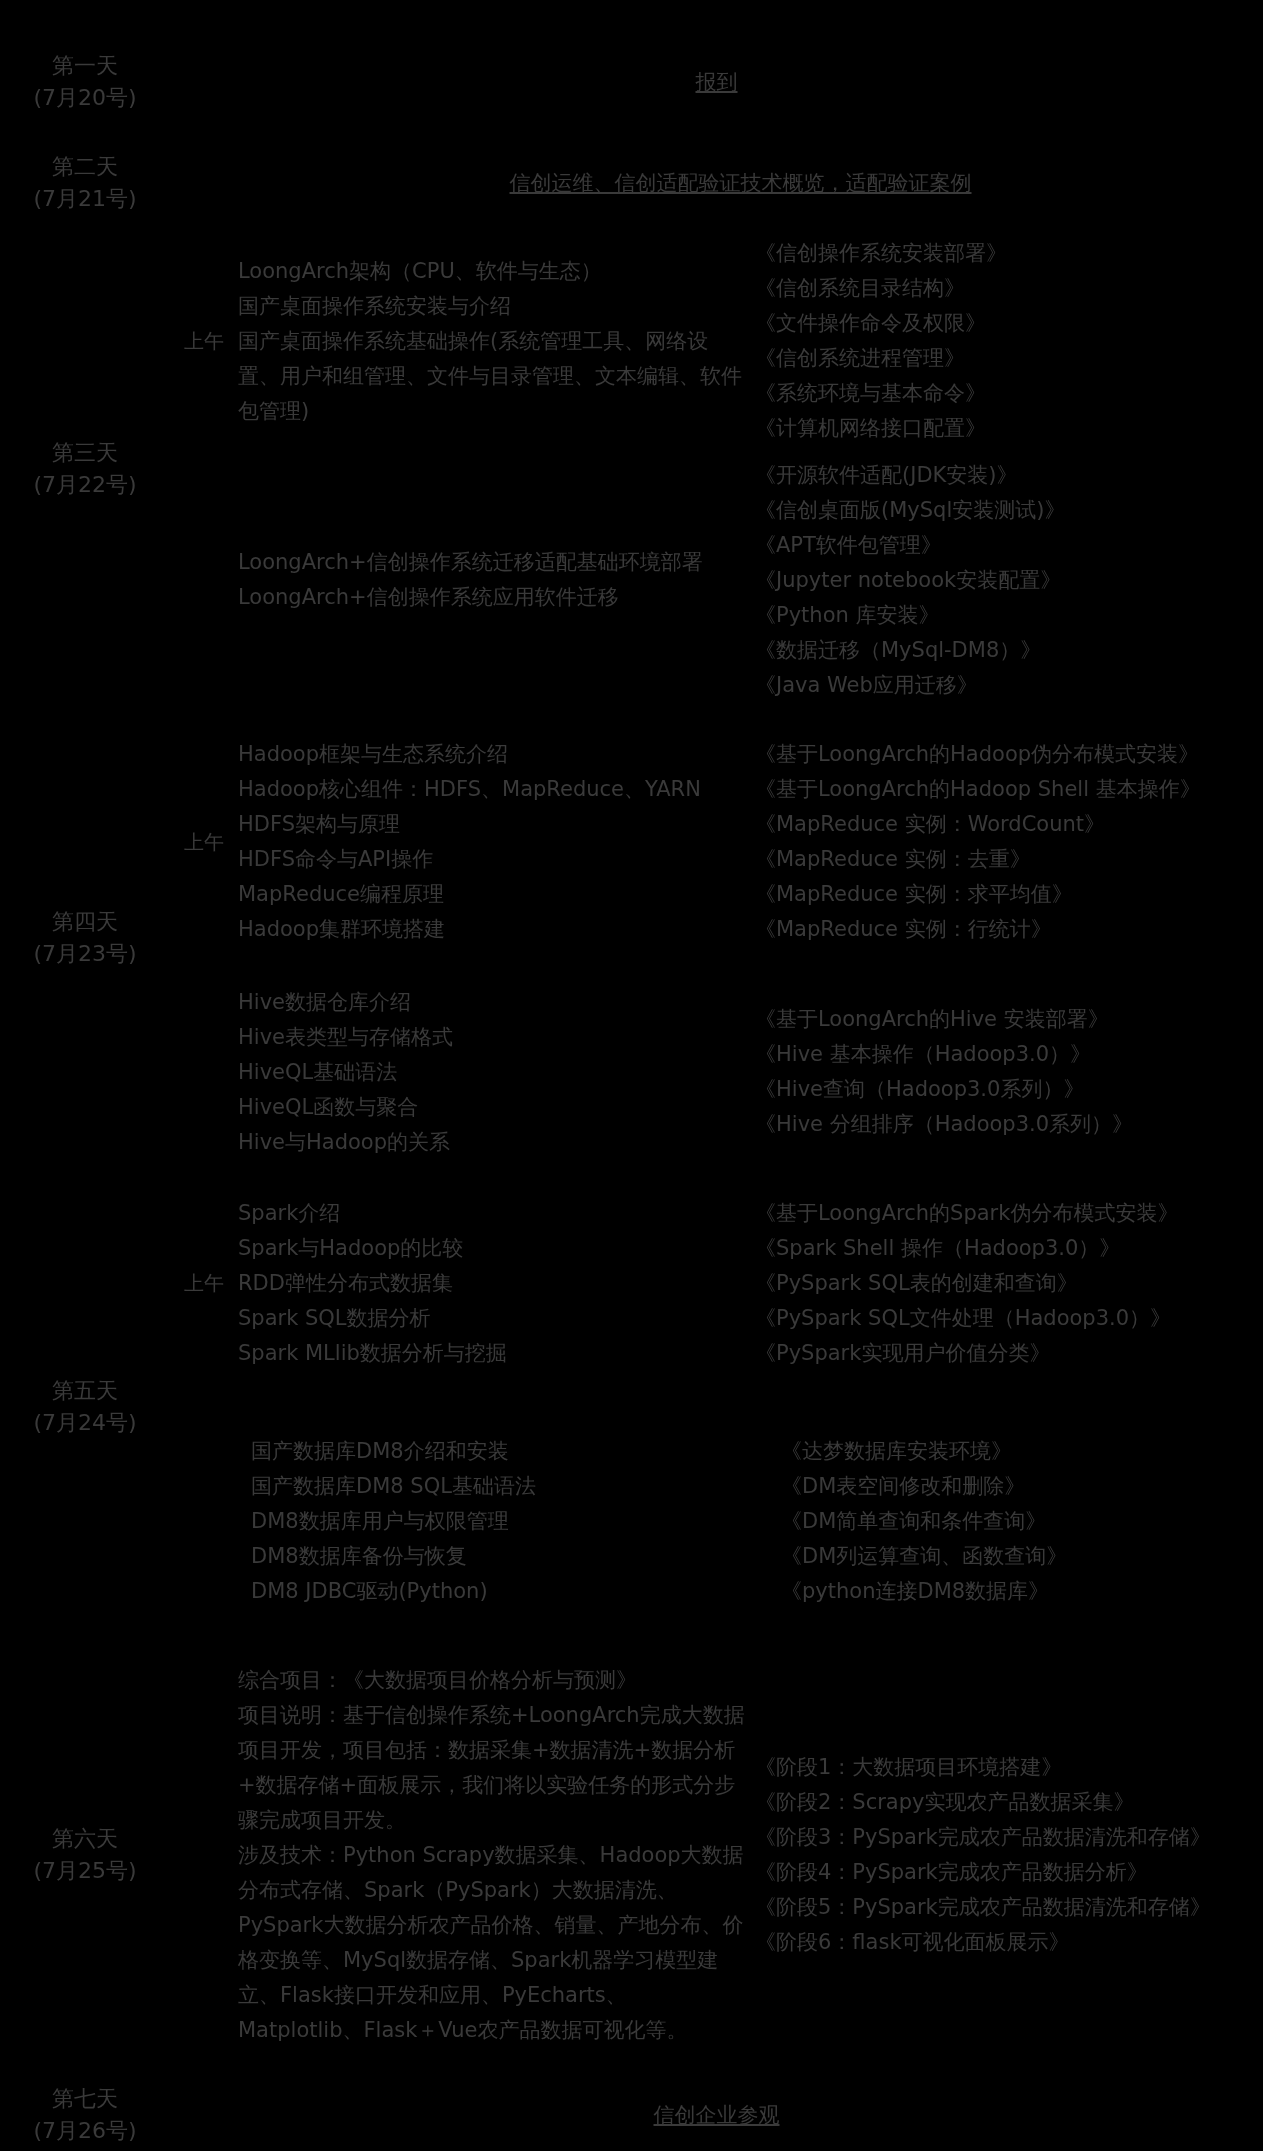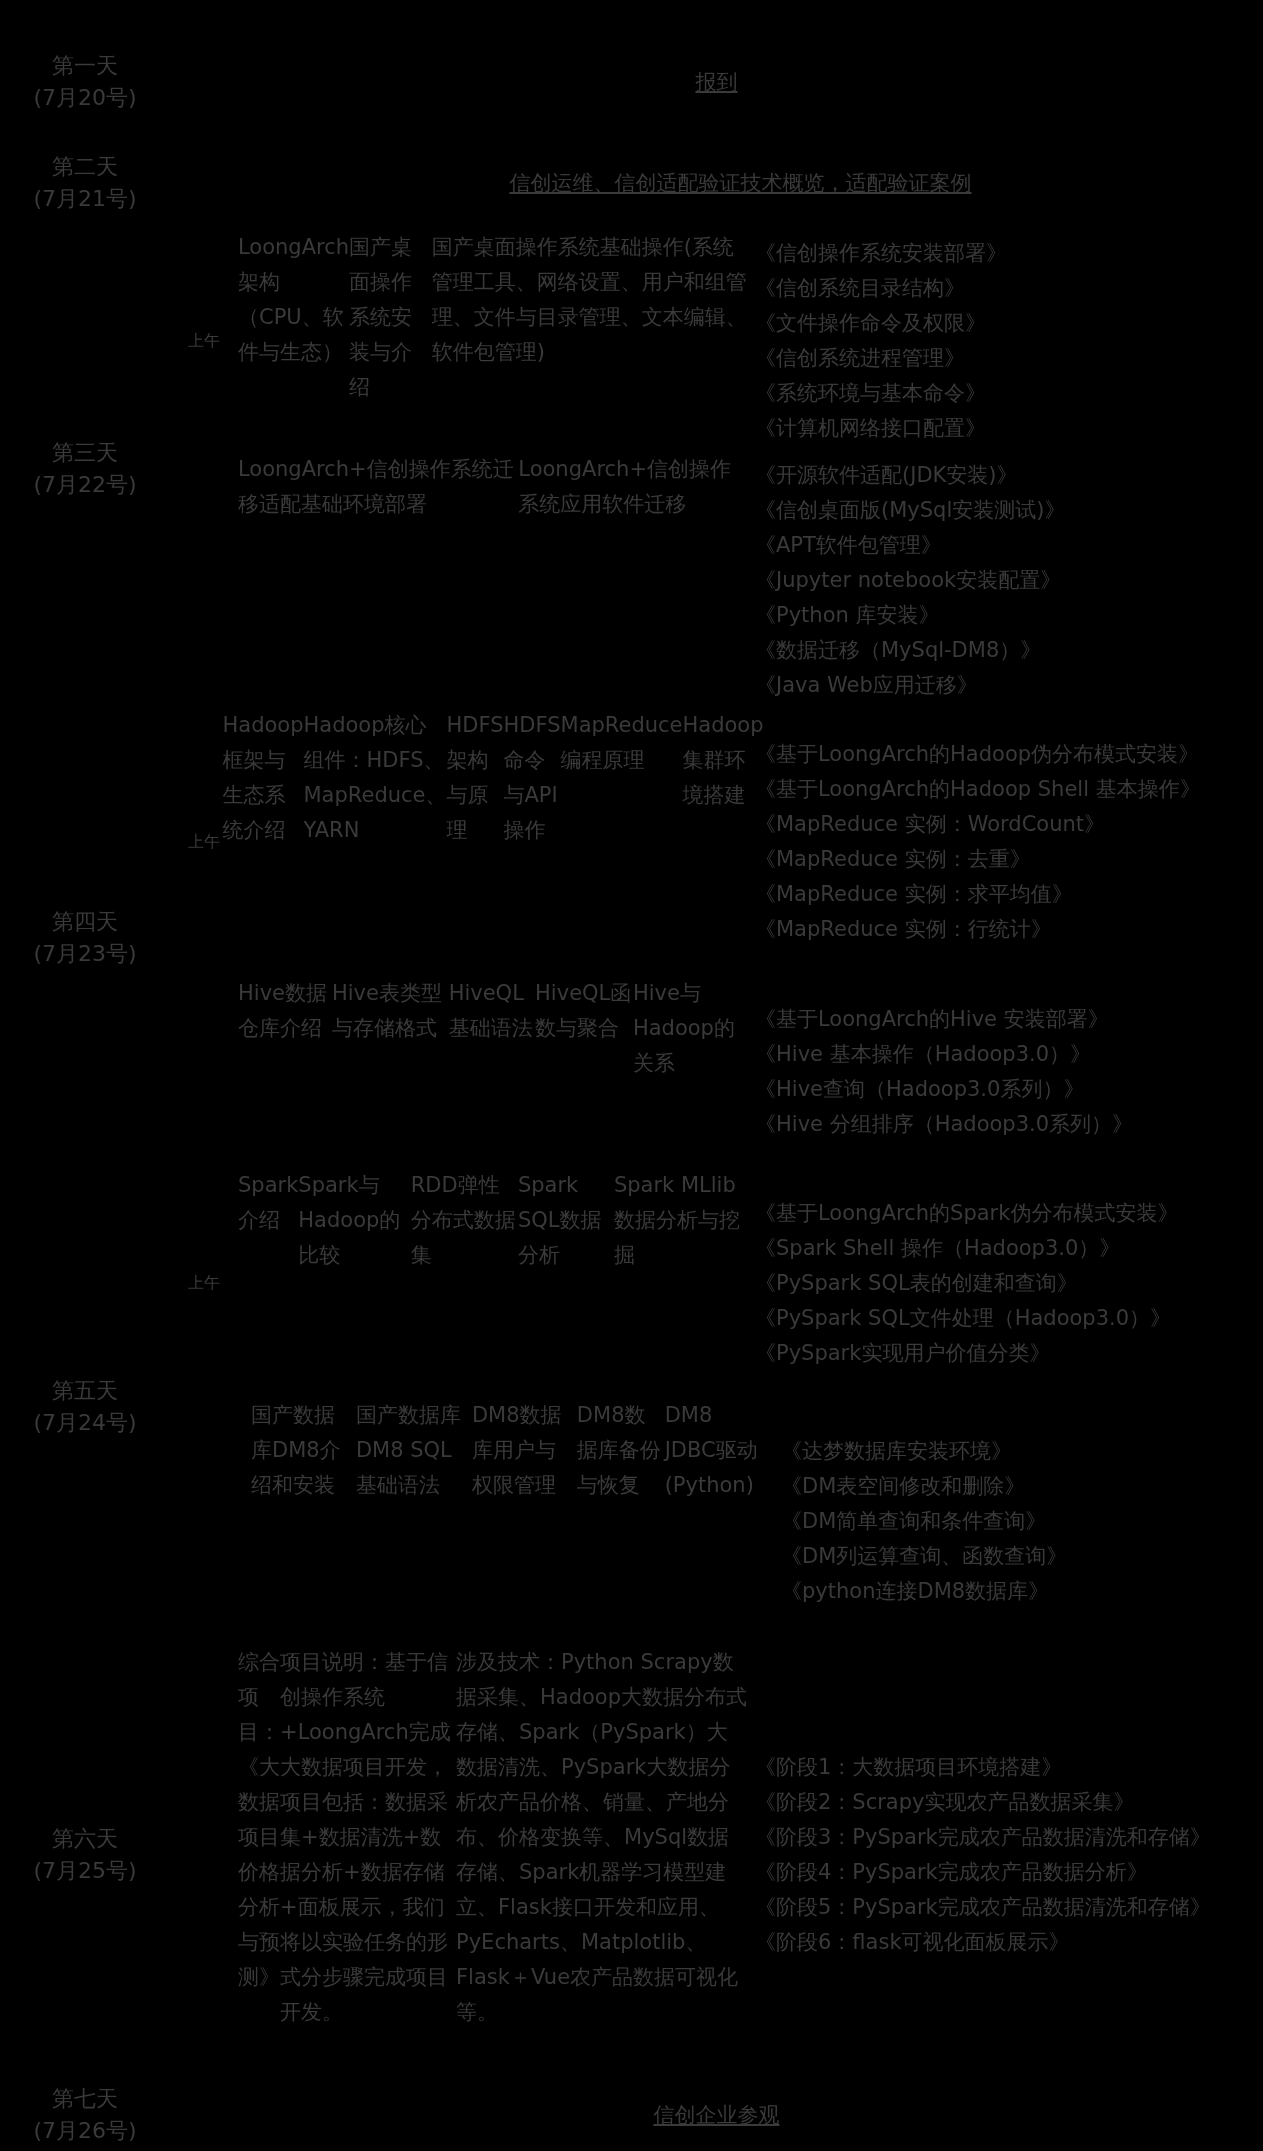--- a/index.html
+++ b/index.html
@@ -20,25 +20,25 @@
   .mergedcell{
     flex:1;display:flex;align-items:center;justify-content:center;
     font-size:21px;
     text-decoration:underline;
   }
   .sessions{flex:1;display:flex;flex-direction:column;}
   .session{display:flex;}
   .timecell{
     width:68px;flex:0 0 68px;
     display:flex;align-items:center;justify-content:center;
-    font-size:16px;
+    font-size:20px;
   }
   .topicscell{
     width:510px;flex:0 0 510px;
-    display:flex;flex-direction:row;justify-content:center;
+    display:flex;flex-direction:column;justify-content:center;
     font-size:21px;line-height:35px;
   }
   .labscell{
     flex:1;
     display:flex;flex-direction:column;justify-content:center;
     font-size:21px;line-height:35px;
     padding-left:7px;
   }
 </style>
 </head>

